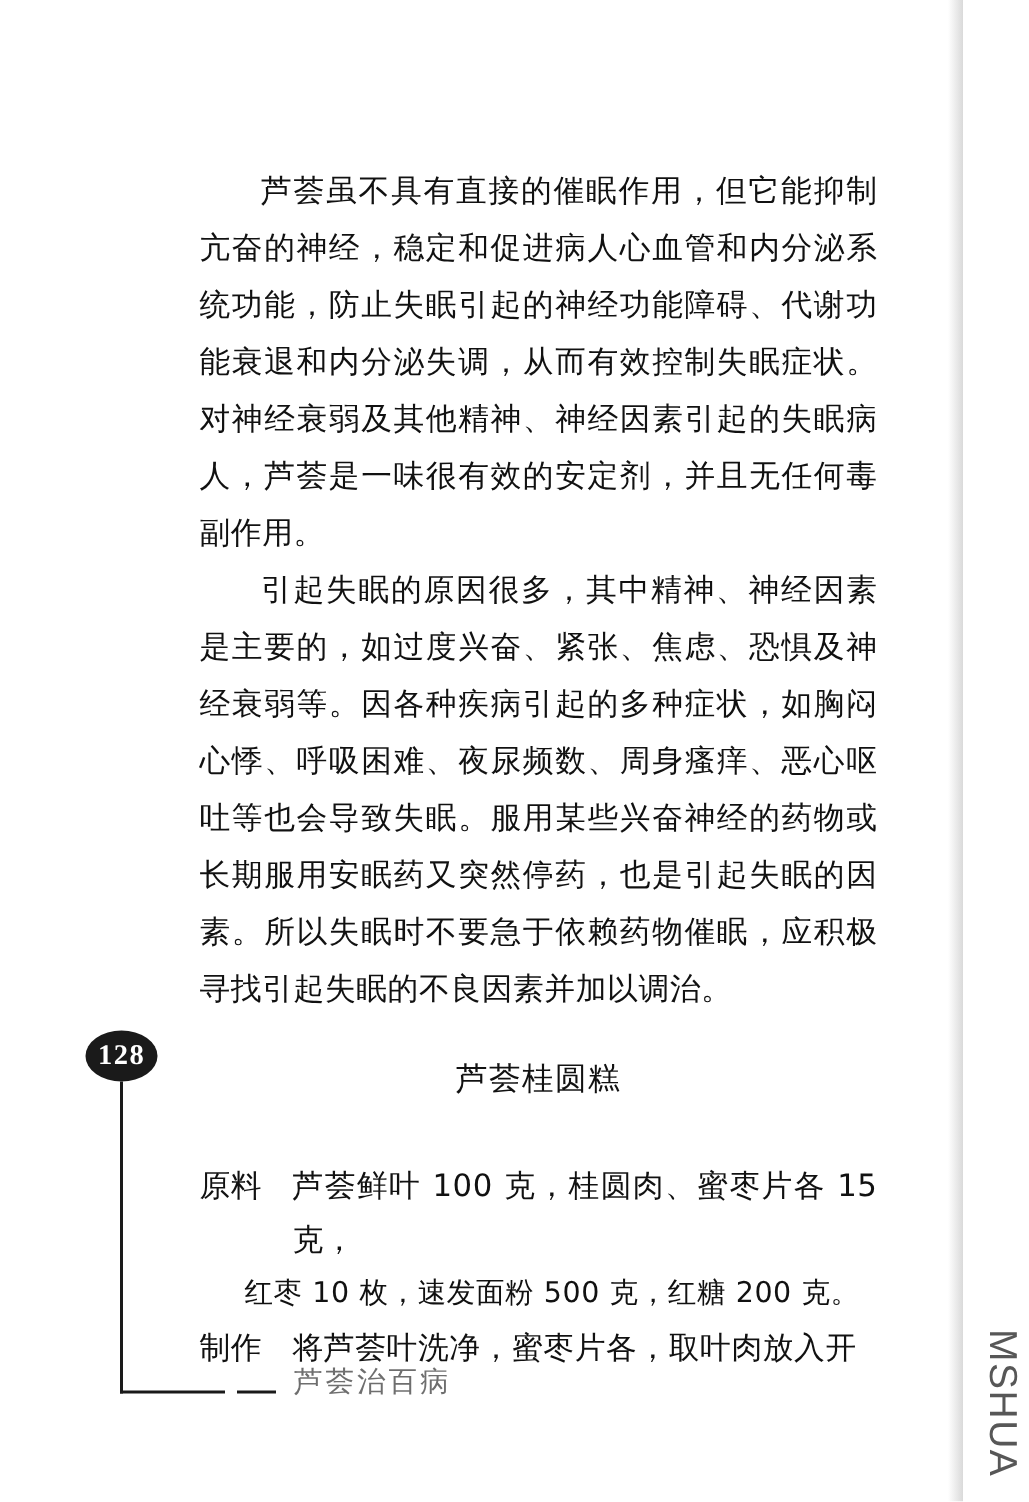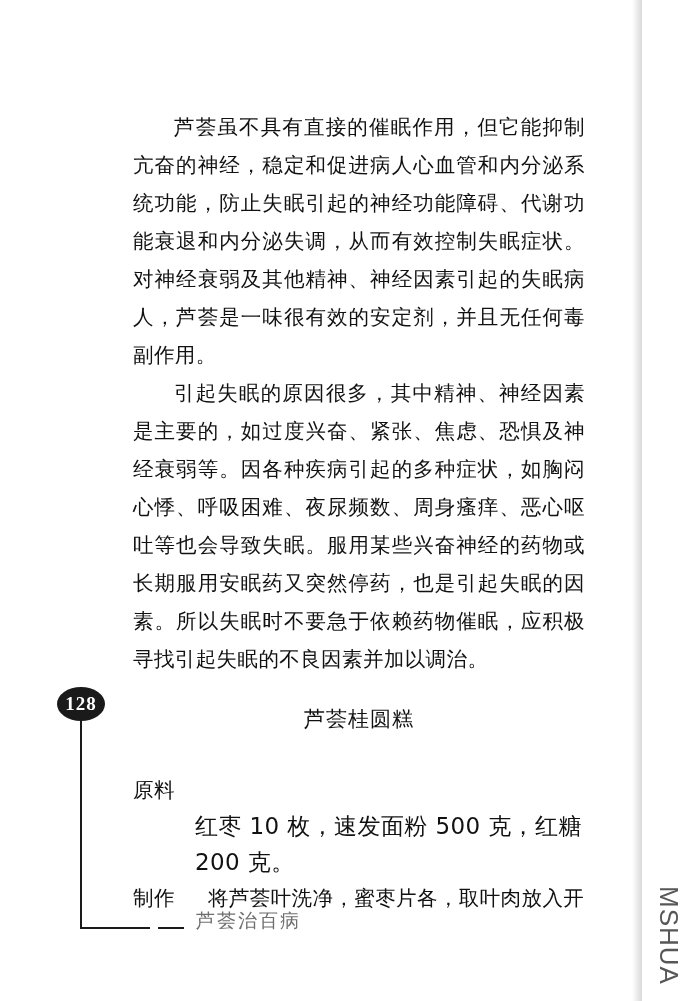--- a/index.html
+++ b/index.html
@@ -101,36 +101,35 @@
     top: 772px;
     width: 452px;
   }
   .recipe-row {
     display: flex;
     align-items: flex-start;
     font-size: 20.5px;
     line-height: 36px;
     color: #111111;
     letter-spacing: 0.4px;
-    gap: 13px;
   }
   .recipe-label {
     width: 62px;
     flex: 0 0 62px;
     font-family: "DejaVu Sans", "Liberation Sans", sans-serif;
   }
   .recipe-text {
     flex: 1;
     font-family: "DejaVu Sans", "Liberation Sans", sans-serif;
     text-align: justify;
     text-justify: inter-ideograph;
   }
   .recipe-cont {
-    margin-left: 62px;
-    font-size: 23px;
+    margin-left: 30px;
+    font-size: 19px;
     line-height: 36px;
     color: #111111;
     letter-spacing: 0.4px;
     font-family: "DejaVu Sans", "Liberation Sans", sans-serif;
   }
 
   
   #page-number-bubble {
     position: absolute;
     left: 57px;
@@ -197,20 +196,21 @@
   <div id="text-column">
     <p class="para indent">芦荟虽不具有直接的催眠作用，但它能抑制亢奋的神经，稳定和促进病人心血管和内分泌系统功能，防止失眠引起的神经功能障碍、代谢功能衰退和内分泌失调，从而有效控制失眠症状。对神经衰弱及其他精神、神经因素引起的失眠病人，芦荟是一味很有效的安定剂，并且无任何毒副作用。</p>
     <p class="para indent">引起失眠的原因很多，其中精神、神经因素是主要的，如过度兴奋、紧张、焦虑、恐惧及神经衰弱等。因各种疾病引起的多种症状，如胸闷心悸、呼吸困难、夜尿频数、周身瘙痒、恶心呕吐等也会导致失眠。服用某些兴奋神经的药物或长期服用安眠药又突然停药，也是引起失眠的因素。所以失眠时不要急于依赖药物催眠，应积极寻找引起失眠的不良因素并加以调治。</p>
   </div>
 
   <div id="recipe-heading">芦荟桂圆糕</div>
 
   <div id="recipe-block">
     <div class="recipe-row">
       <div class="recipe-label">原料</div>
+      <div class="recipe-text">芦荟鲜叶 100 克，桂圆肉、蜜枣片各 15 克，</div>
     </div>
     <div class="recipe-cont">红枣 10 枚，速发面粉 500 克，红糖 200 克。</div>
     <div class="recipe-row">
       <div class="recipe-label">制作</div>
       <div class="recipe-text">将芦荟叶洗净，蜜枣片各，取叶肉放入开</div>
     </div>
   </div>
 
   <div id="page-number-bubble">128</div>
   <div id="footer-rule-vertical"></div>

